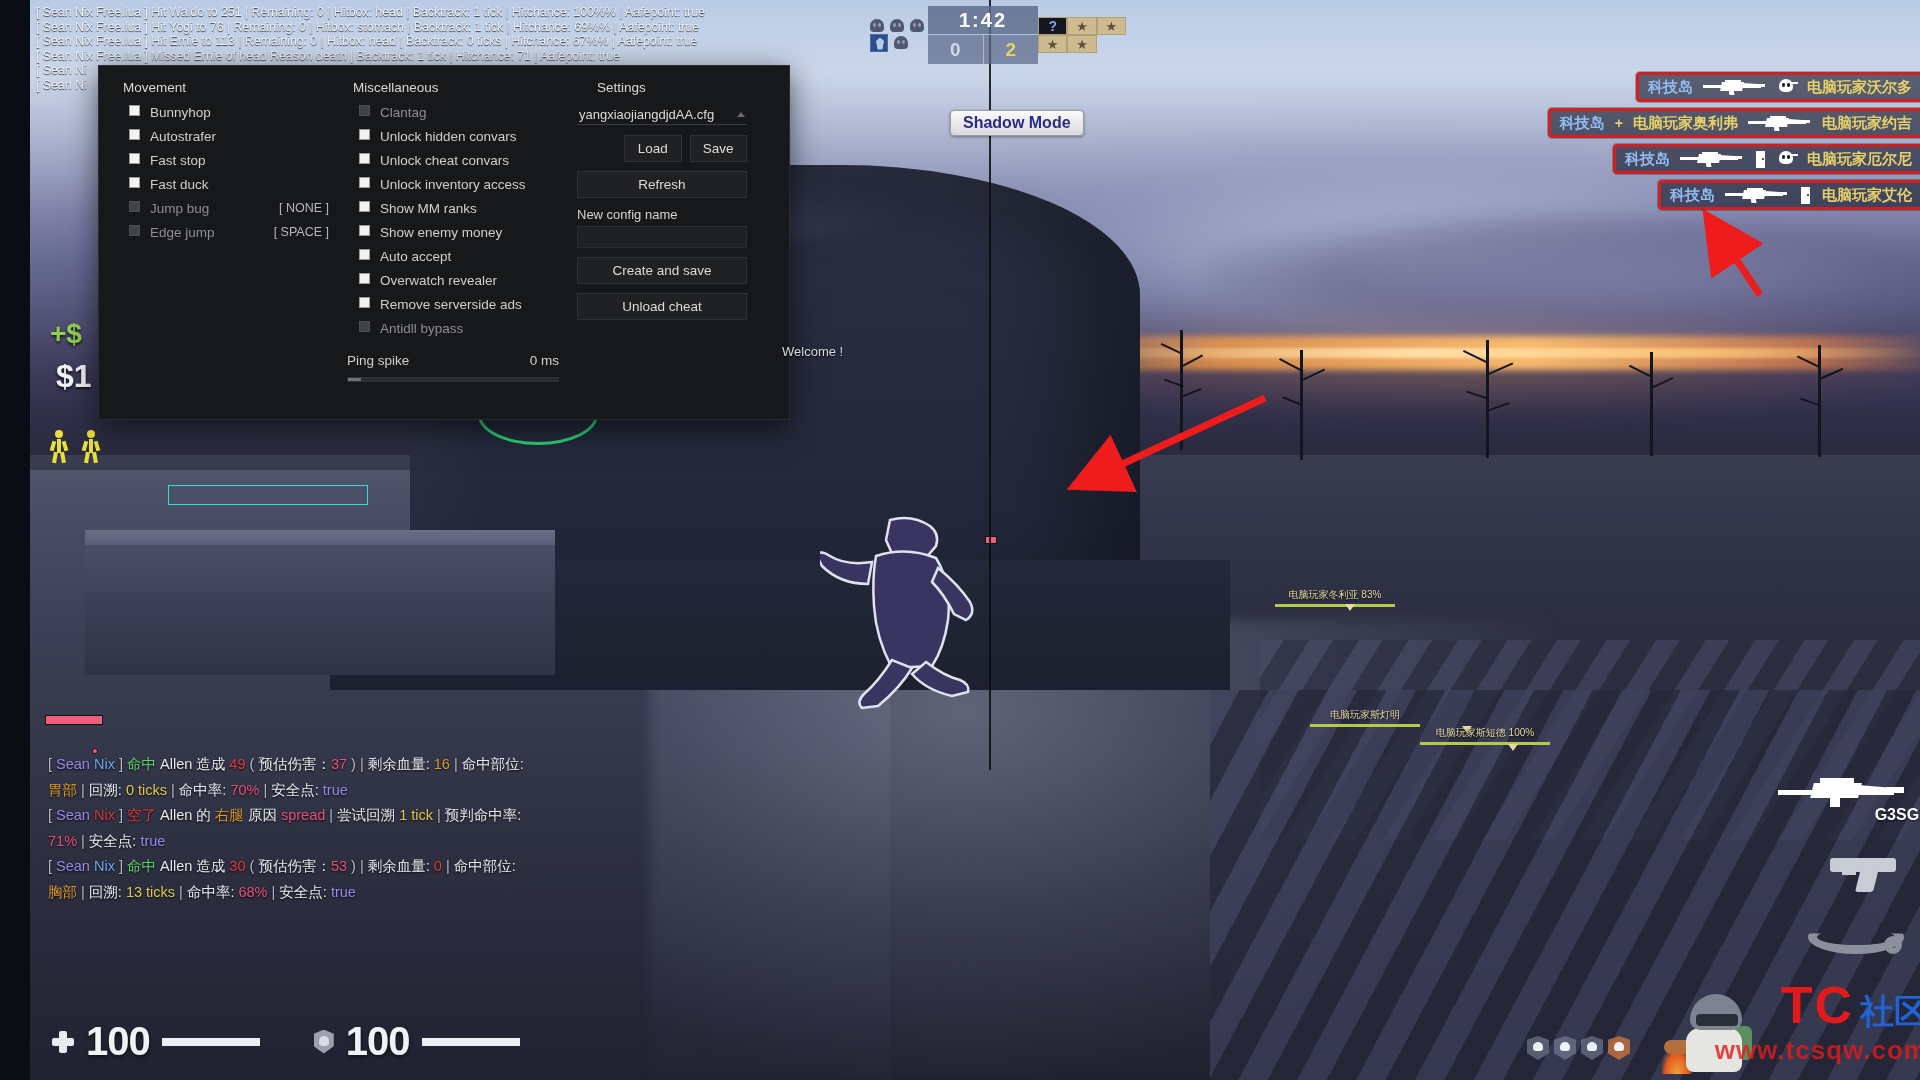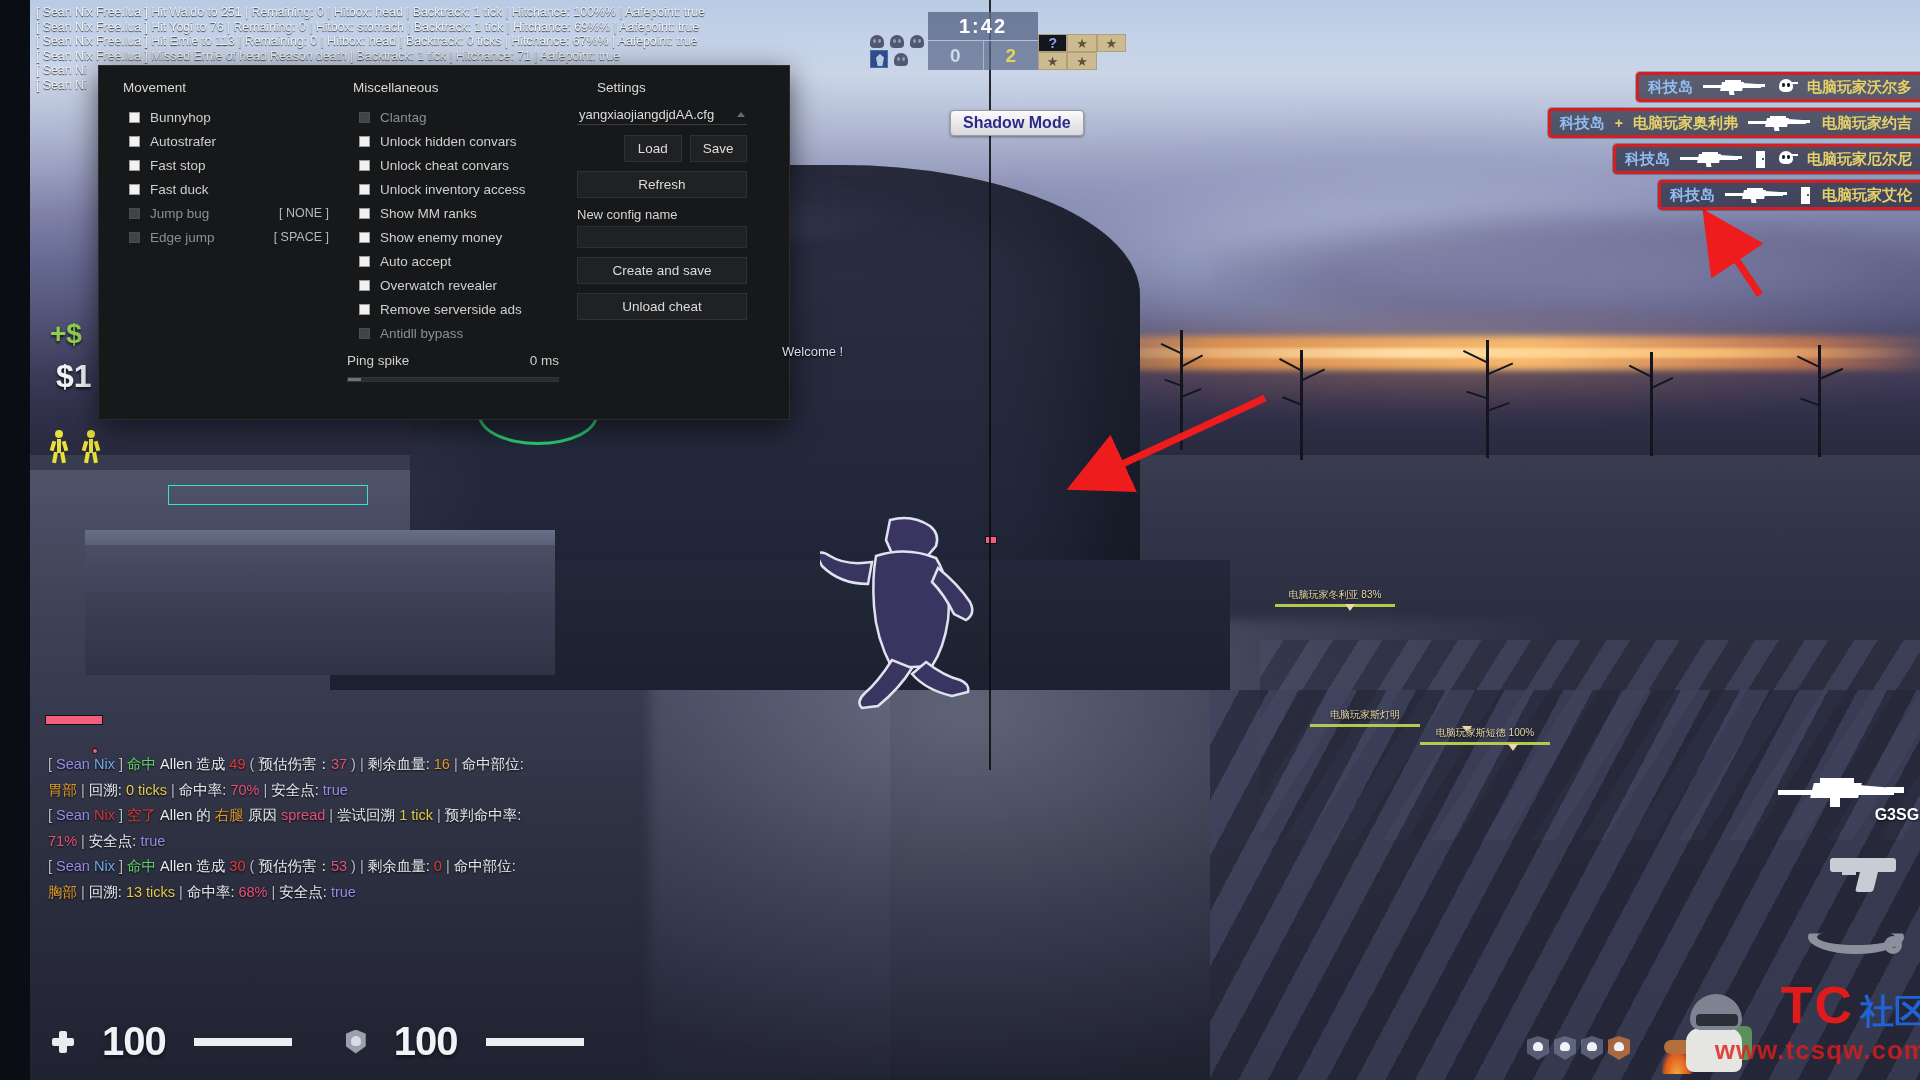--- a/index.html
+++ b/index.html
@@ -170,21 +170,21 @@
   }
   .menu-tab.active { color: #e9e9ea; }
   .menu-tab.active::after {
     content: ""; display: block; height: 2px; width: 58px;
     margin: 8px auto -12px; background: #c9ccd1;
   }
   .menu-body { display: flex; padding: 14px 18px 0 18px; gap: 18px; }
   .col { width: 212px; }
   .col-title { color: #d8d8d8; font-size: 13.5px; margin: 0 0 10px 6px; }
   .chk-row {
-    display: flex; align-items: center; height: 24px;
+    display: flex; align-items: flex-start; height: 24px;
     margin-bottom: 0px; cursor: pointer; padding-left: 12px;
   }
   .chk {
     width: 11px; height: 11px; margin-right: 10px;
     background: #f2f2f2; border: 1px solid #9b9b9b; flex: none;
   }
   .chk.dim { background: #424346; border-color: #4b4c50; }
   .chk-lbl { color: #cfcfcf; }
   .chk-lbl.dim { color: #8d8e90; }
   .keybind { margin-left: auto; color: #b6b7b9; font-size: 12.5px; }
@@ -266,21 +266,21 @@
   .hs-icon .dart { position:absolute; left:14px; top:3px; width:7px; height:2px; background:#fff; }
 
   .blind-icon { position: relative; width: 13px; height: 17px; }
   .blind-icon .b { position:absolute; left:2px; top:0; width:9px; height:17px; background:#fff; }
   .blind-icon .i { position:absolute; left:8px; top:7px; width:2px; height:2px; background:#151725; border-radius:50%;}
 
   
   .tophud {
     position: absolute; left: 836px; top: 0px;
     width: 260px; height: 70px;
-    display: flex; align-items: flex-end;
+    display: flex; align-items: center;
     font-family: "Liberation Sans", sans-serif;
   }
   .hud-skulls-left { display:flex; flex-direction: column; justify-content: space-around; padding: 2px 4px; gap:2px;}
   .skull-row { display:flex; gap: 6px; align-items:center; }
   .skull {
     width: 14px; height: 13px; background: rgba(60,66,92,.85);
     border-radius: 7px 7px 4px 4px; position: relative;
   }
   .skull::before, .skull::after {
     content:""; position:absolute; top:4px; width:3px; height:4px;
@@ -413,21 +413,21 @@
   .c-pink { color: #e8507a; }
   .c-yellow { color: #e3c94a; }
   .c-lilac { color: #9a8ae8; }
   .c-dimred { color: #d0393f; }
 
   
   .bottom-hud {
     position: absolute; left: 22px; bottom: 16px;
     display: flex; align-items: center; gap: 54px;
   }
-  .stat { display: flex; align-items: center; gap: 28px; }
+  .stat { display: flex; align-items: center; gap: 12px; }
   .cross-icon { position: relative; width: 22px; height: 22px; }
   .cross-icon::before, .cross-icon::after {
     content:""; position:absolute; background:#e9ebf0; border-radius:2px;
   }
   .cross-icon::before { left: 7px; top: 0; width: 8px; height: 22px; }
   .cross-icon::after  { left: 0; top: 7px; width: 22px; height: 8px; }
   .shield-icon {
     width: 20px; height: 24px; background:#9aa0ae;
     clip-path: polygon(50% 0,100% 18%,100% 70%,50% 100%,0 70%,0 18%);
     position: relative;

